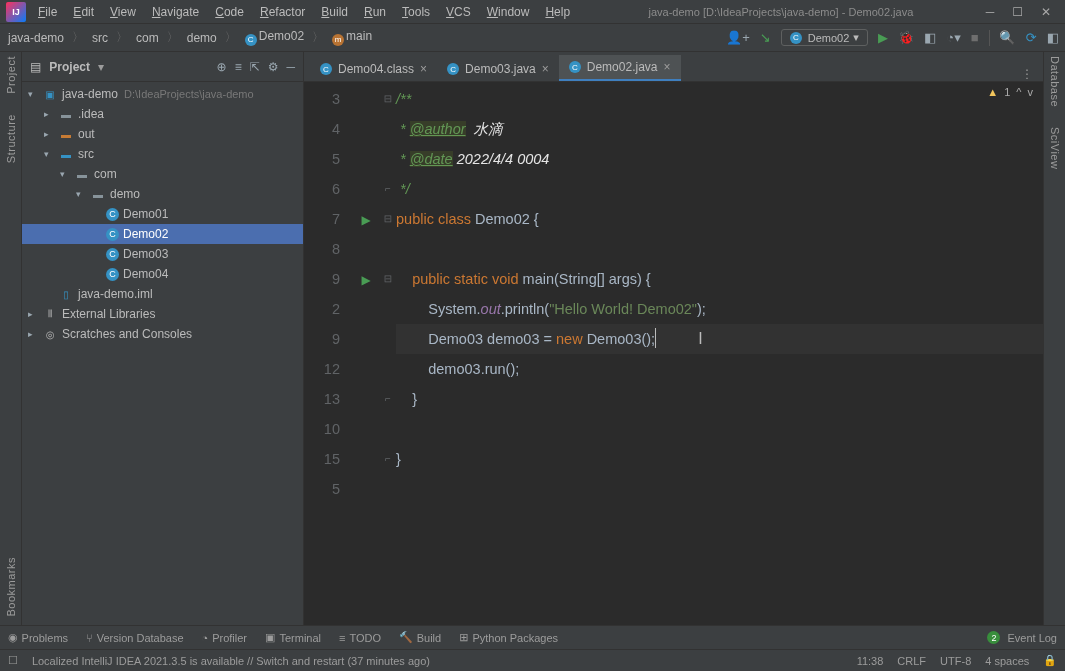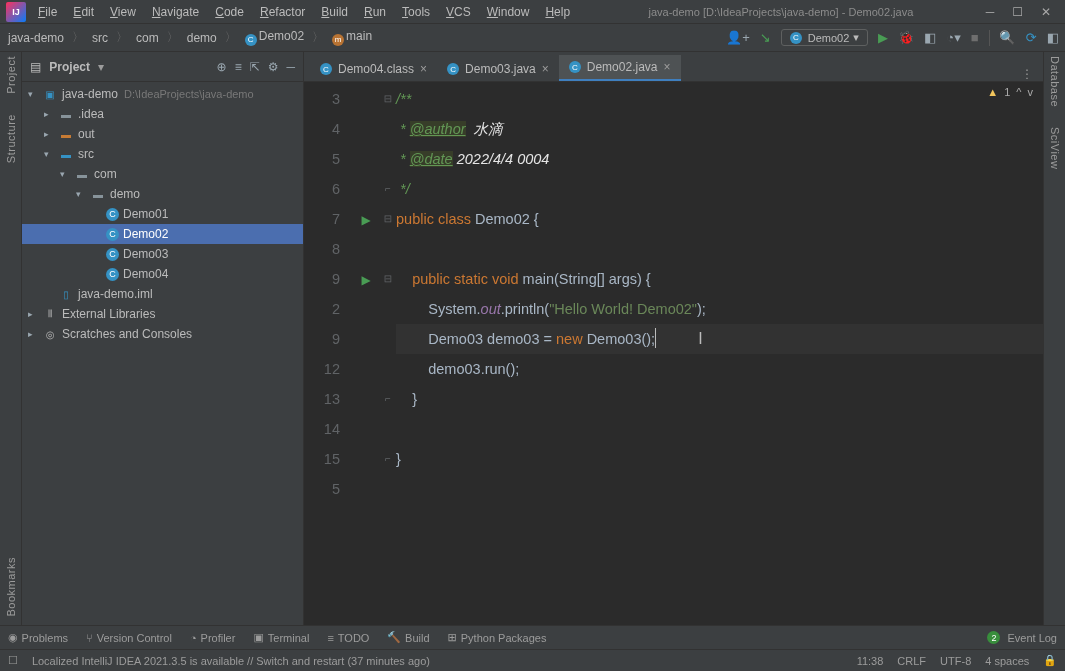--- a/index.html
+++ b/index.html
@@ -253,21 +253,21 @@
           <div>4</div>
           <div>5</div>
           <div>6</div>
           <div>7</div>
           <div>8</div>
           <div>9</div>
           <div>2</div>
           <div>9</div>
           <div>12</div>
           <div>13</div>
-          <div>14</div>
+          <div>10</div>
           <div>15</div>
           <div>5</div>
         </div>
       <div class="gutter2" id="gutter2">
           <div style="height: 30px;"></div>
           <div style="height: 30px;"></div>
           <div style="height: 30px;"></div>
           <div style="height: 30px;"></div>
           <div style="height: 30px;"><span class="runtri">▶</span></div>
           <div style="height: 30px;"></div>
@@ -301,21 +301,21 @@
   </div>
 
   <div class="rightstrip">
     <span class="vtab">Database</span>
     <span class="vtab" style="margin-top:8px">SciView</span>
   </div>
 </div>
 
 <div class="statusbar2">
   <span class="item">◉ <span>Problems</span></span>
-  <span class="item">⑂ <span>Version Control</span></span>
+  <span class="item">⑂ <span>Version Database</span></span>
   <span class="item">◔ <span>Profiler</span></span>
   <span class="item">▣ <span>Terminal</span></span>
   <span class="item">≡ <span>TODO</span></span>
   <span class="item">🔨 <span>Build</span></span>
   <span class="item">⊞ <span>Python Packages</span></span>
   <span class="sp"></span>
   <span class="item">
       <span class="evlog">2</span>
       <span>Event Log</span>
     </span>

